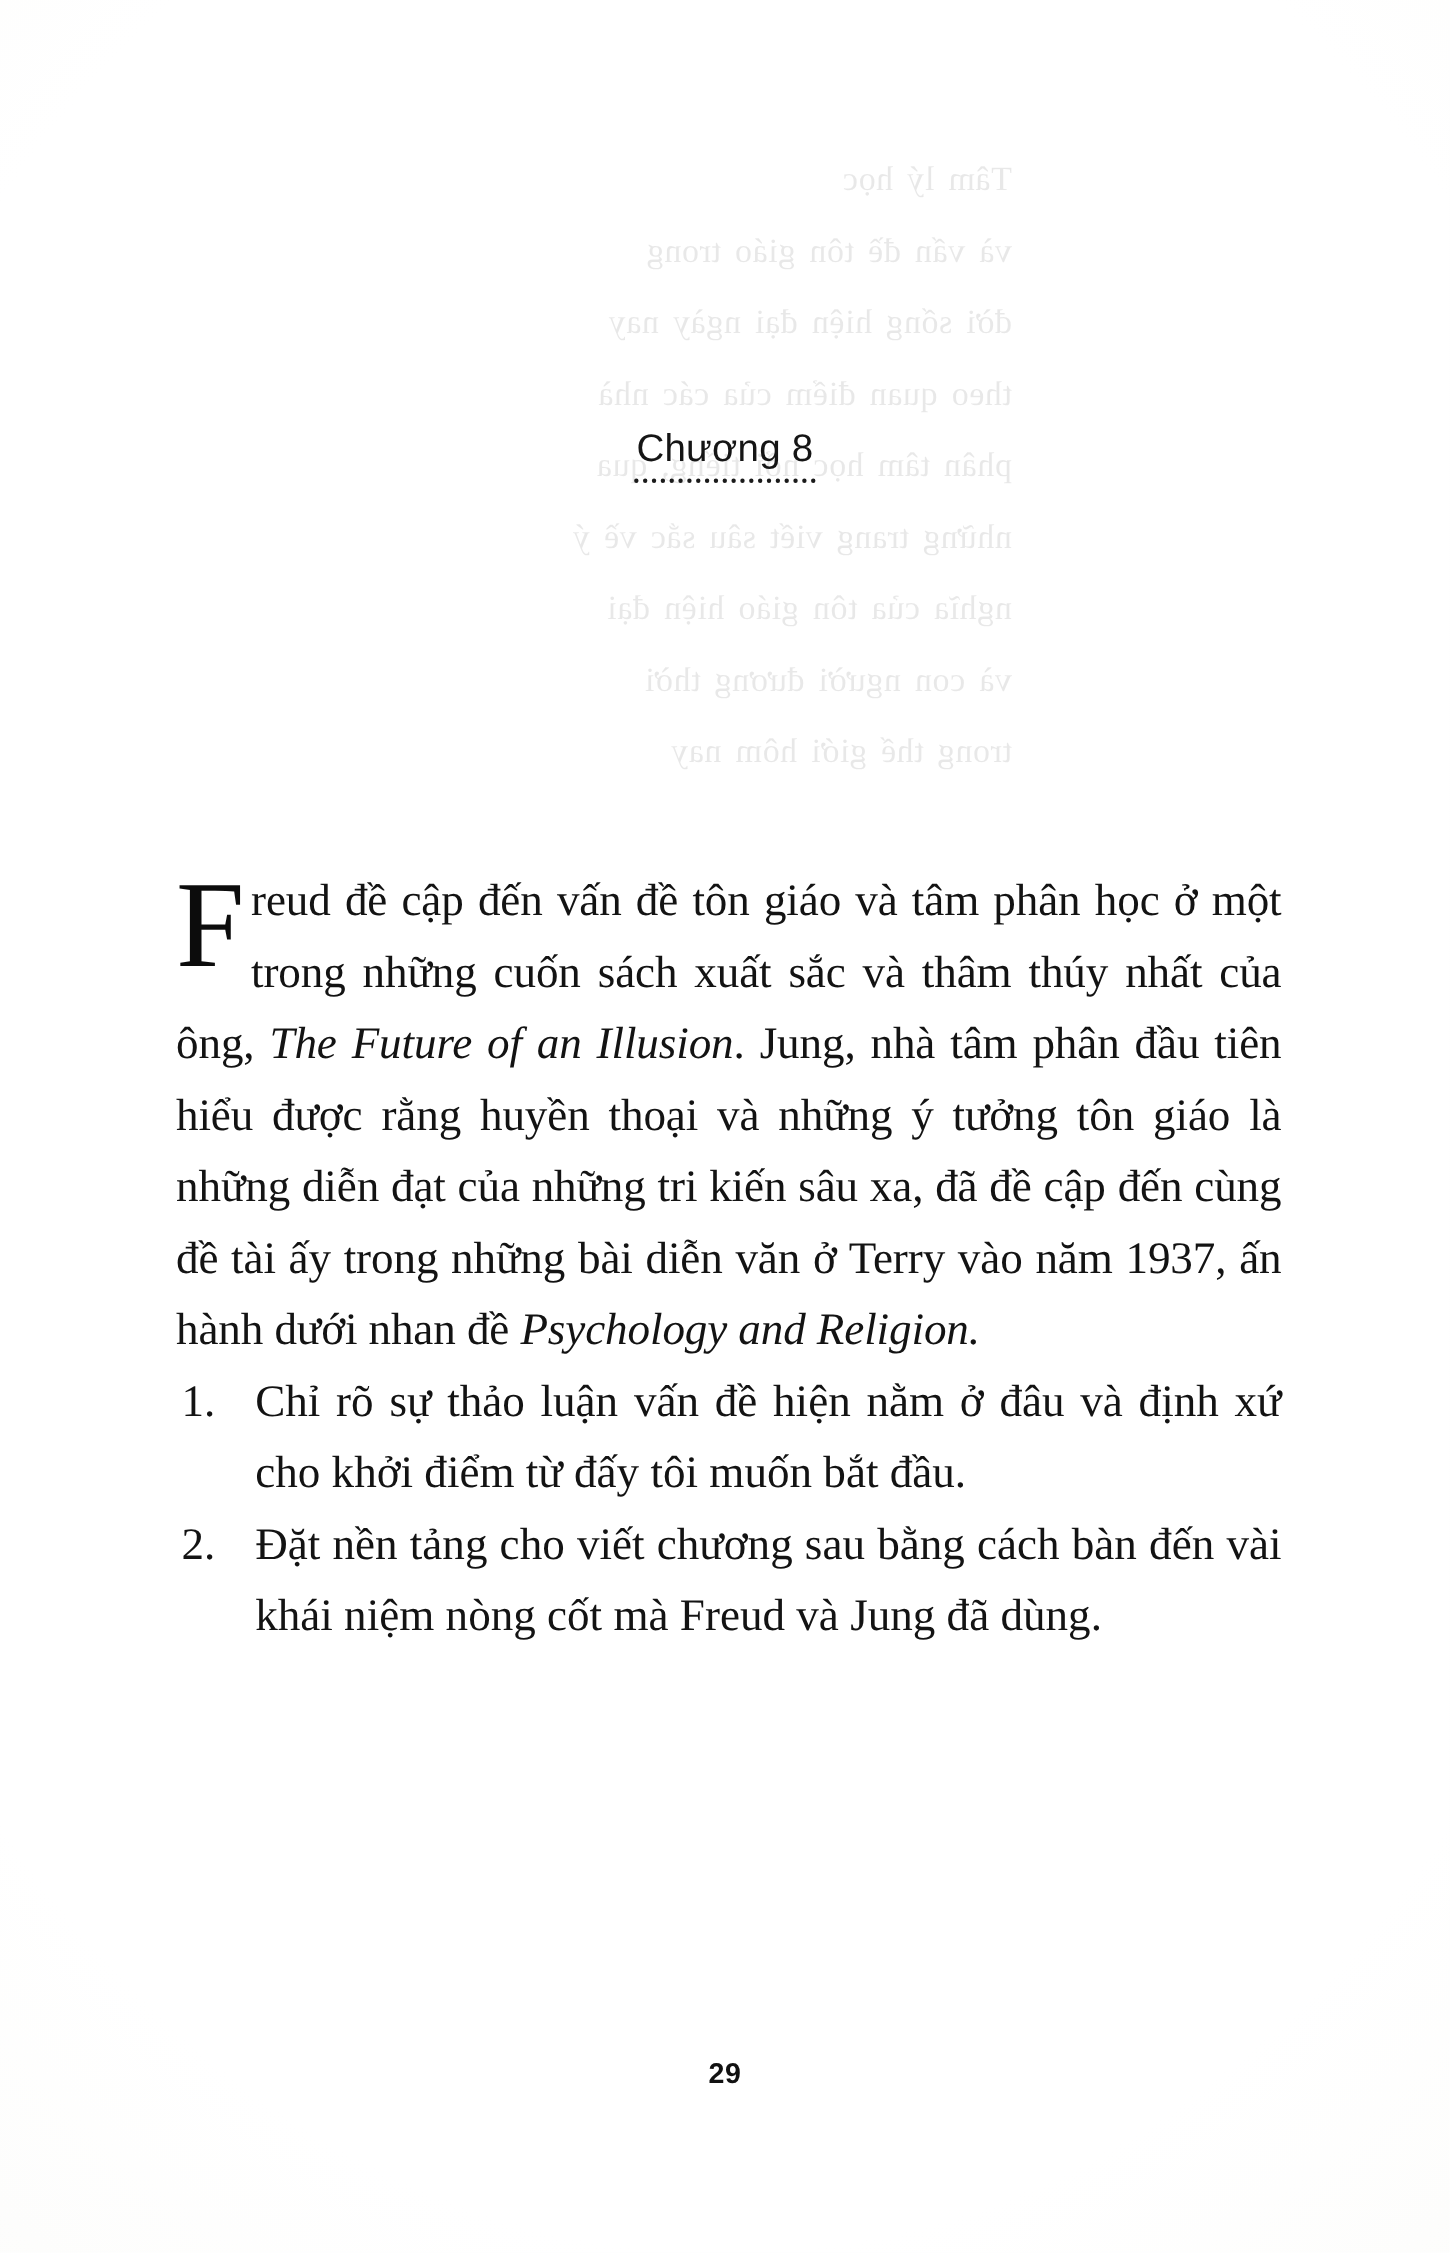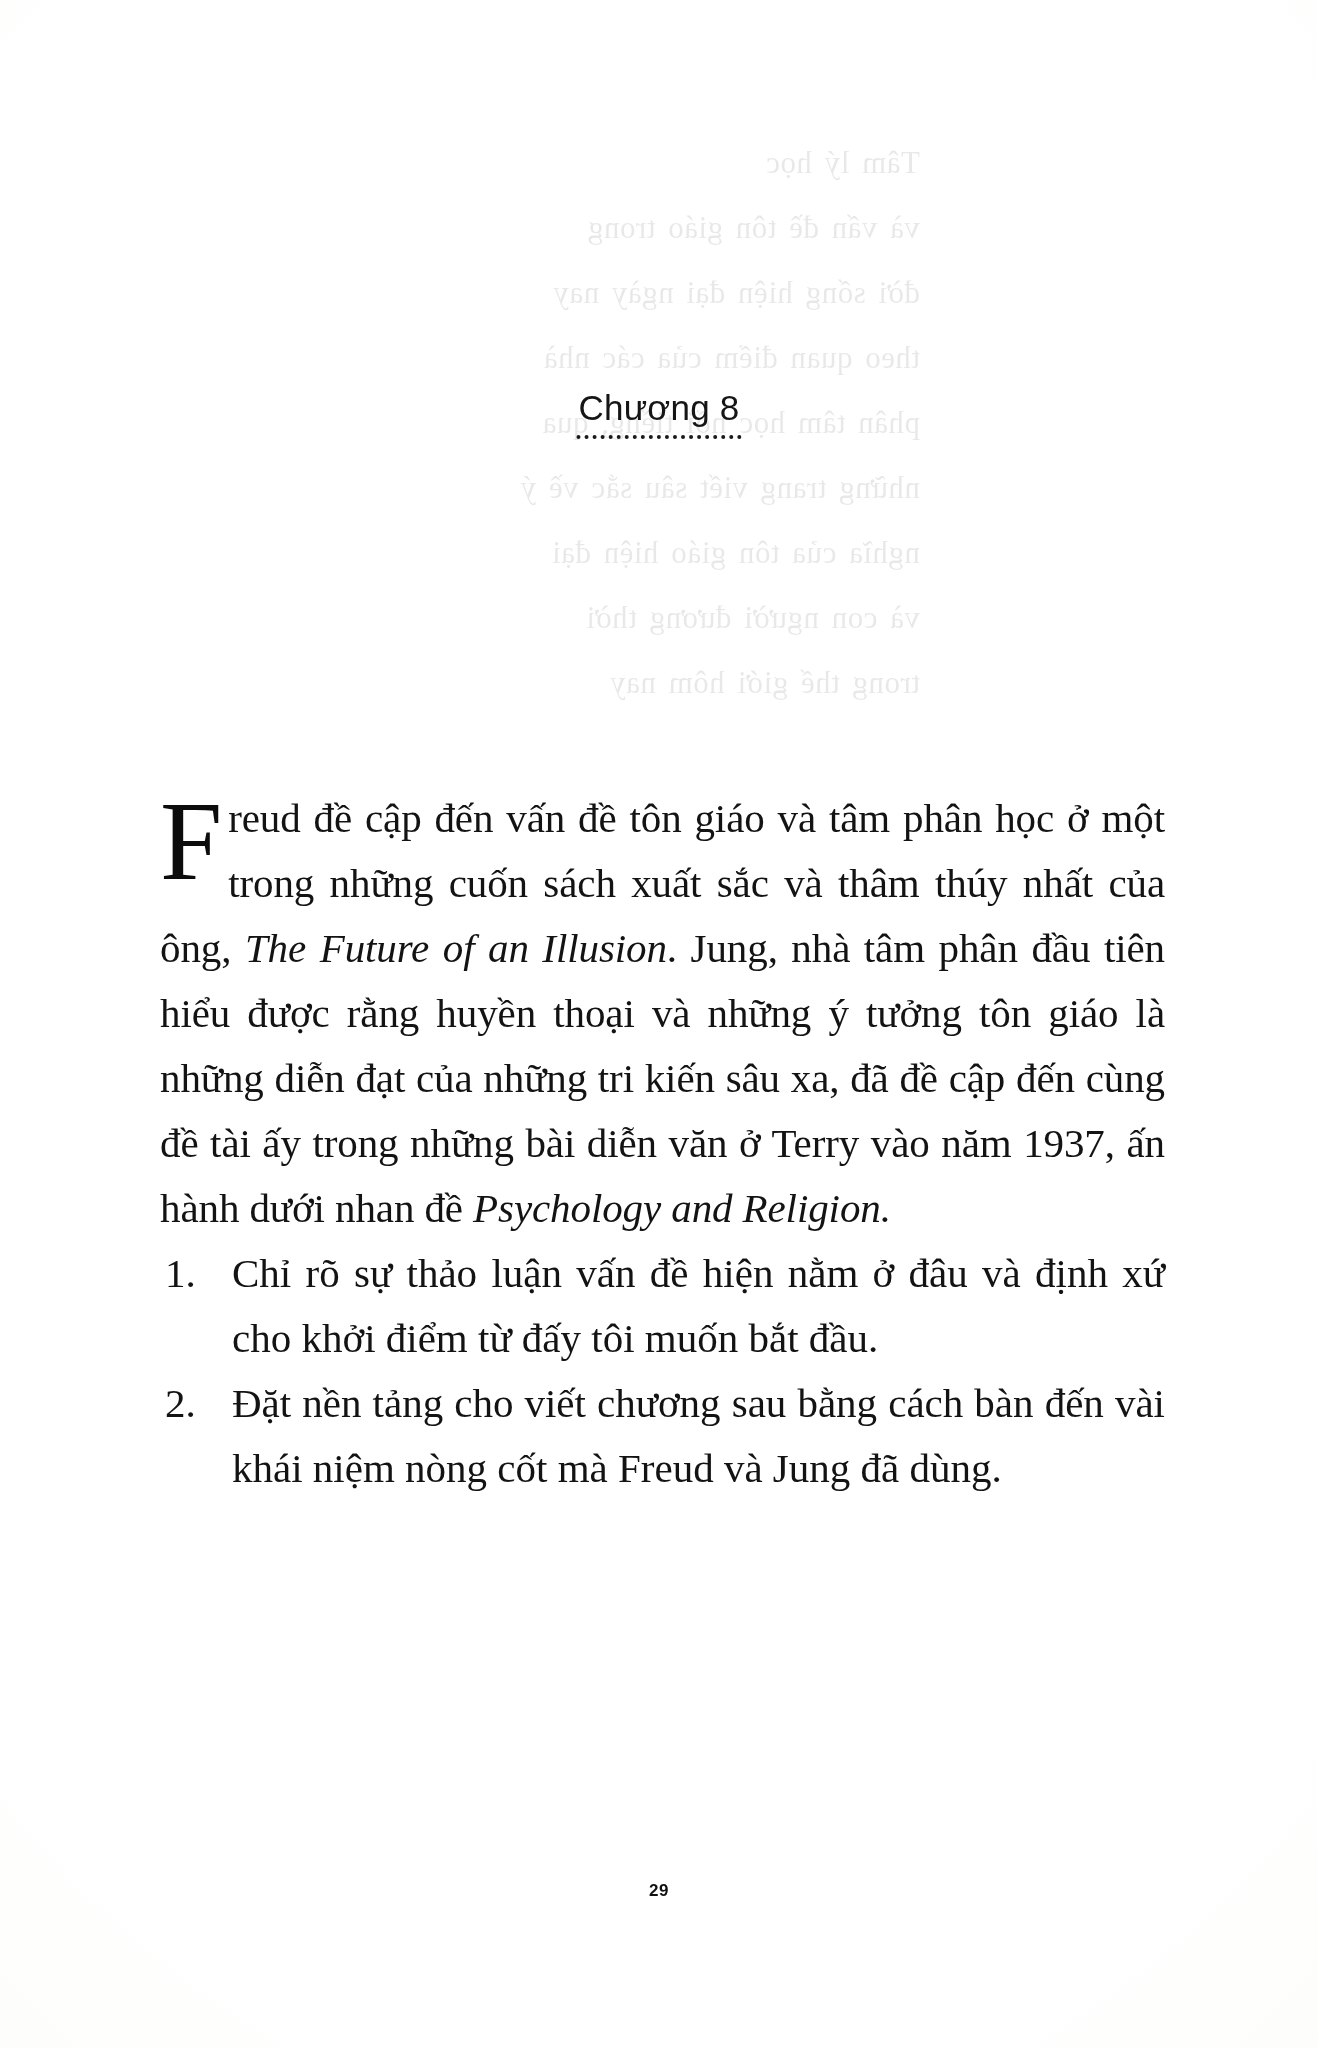--- a/index.html
+++ b/index.html
@@ -163,21 +163,21 @@
 
   
   .folio {
     position: absolute;
     bottom: 147px;
     left: 0;
     width: 100%;
     text-align: center;
     font-family: "Liberation Sans", sans-serif;
     font-weight: bold;
-    font-size: 17px;
+    font-size: 26px;
     color: #111;
     letter-spacing: 0.5px;
   }
 </style>
 </head>
 <body>
 
 <div class="page">
 
   <div class="paper-tint"></div>

